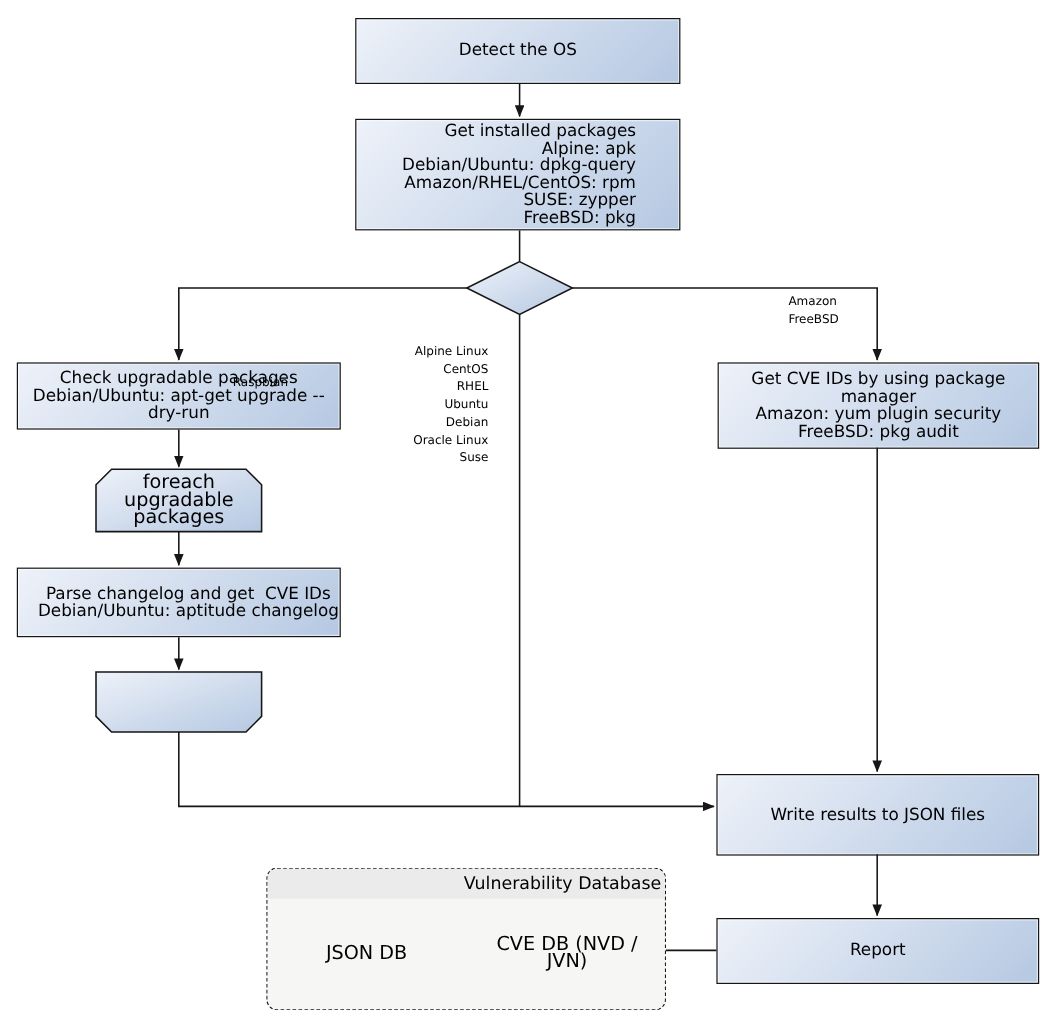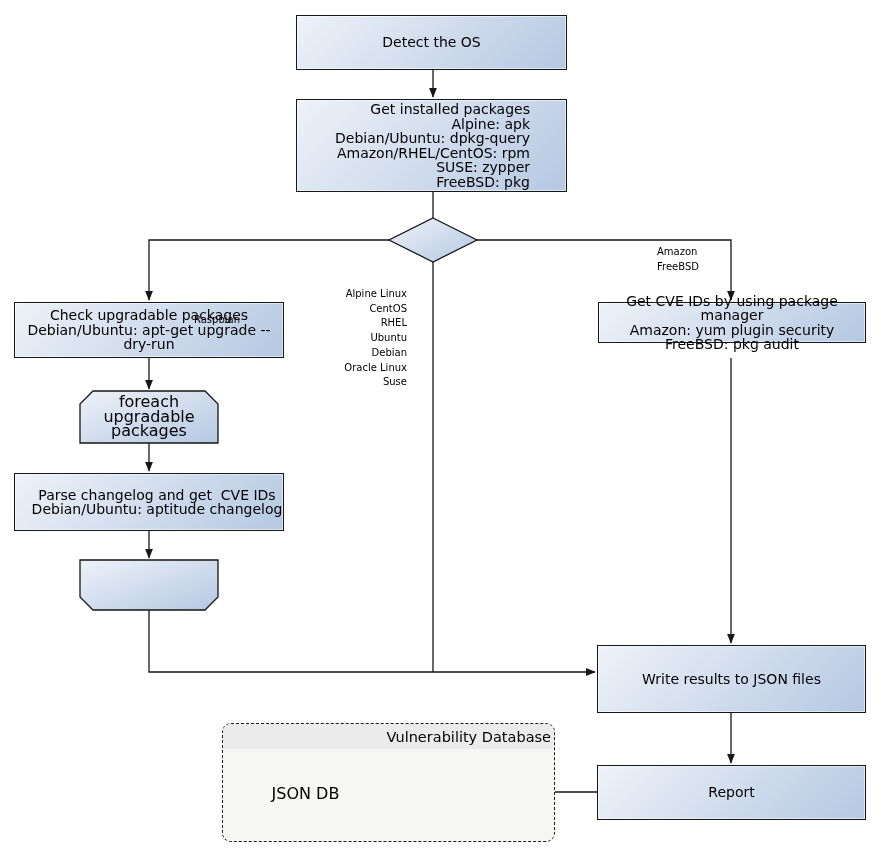--- a/index.html
+++ b/index.html
@@ -134,29 +134,30 @@
   <div class="node" style="left:14px;top:302px;width:270px;height:56px;">Check upgradable packages
 Debian/Ubuntu: apt-get upgrade --dry-run</div>
 
   <div class="overlay-text" style="left:80px;top:391px;width:138px;height:52px;">foreach
 upgradable  packages</div>
 
   <div class="node" style="left:14px;top:473px;width:270px;height:58px;padding-left:16px;">Parse changelog and get  CVE IDs
 Debian/Ubuntu: aptitude changelog</div>
 
 
-  <div class="node" style="left:598px;top:302px;width:268px;height:41px;">Get CVE IDs by using package manager
+  <div class="node" style="left:598px;top:302px;width:268px;height:72px;">Get CVE IDs by using package manager
 Amazon: yum plugin security
 FreeBSD: pkg audit</div>
 
   <div class="node" style="left:597px;top:645px;width:269px;height:68px;">Write results to JSON files</div>
 
   <div class="node" style="left:597px;top:765px;width:269px;height:55px;">Report</div>
 
   <div class="overlay-text" style="left:239px;top:776px;width:133px;height:36px;">JSON DB</div>
+  <div class="overlay-text" style="left:406px;top:776px;width:133px;height:36px;">CVE DB (NVD / JVN)</div>
 
   <div class="edge-label" style="left:194px;top:265px;margin-top:48px;">Raspbian</div>
   <div class="edge-label right" style="right:474px;top:267px;margin-top:20px;">Alpine Linux
 CentOS
 RHEL
 Ubuntu
 Debian
 Oracle Linux
 Suse</div>
   <div class="edge-label" style="left:657px;top:245px;">Amazon

